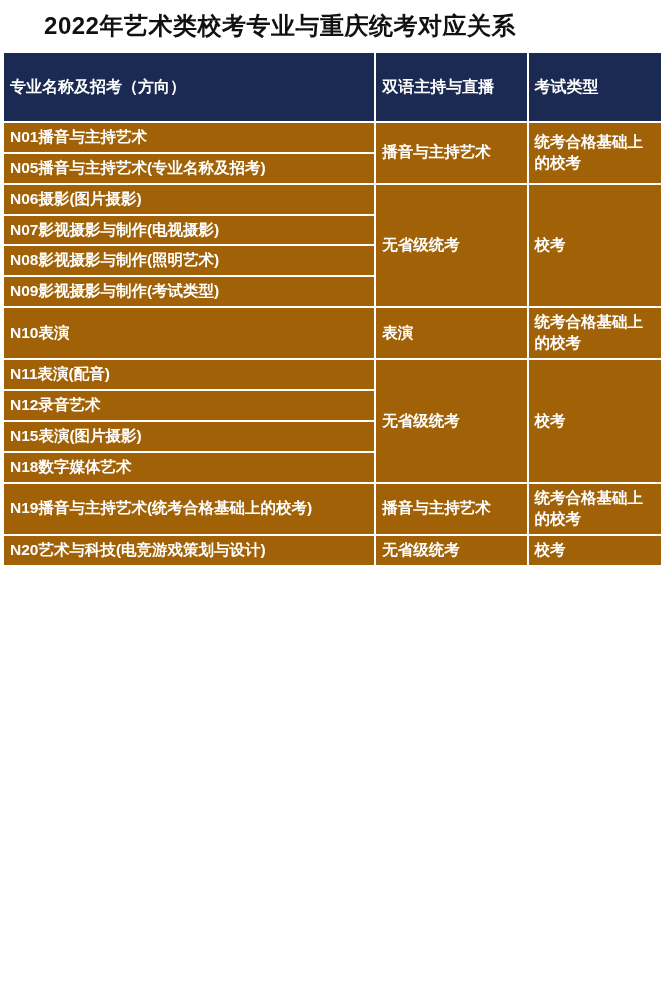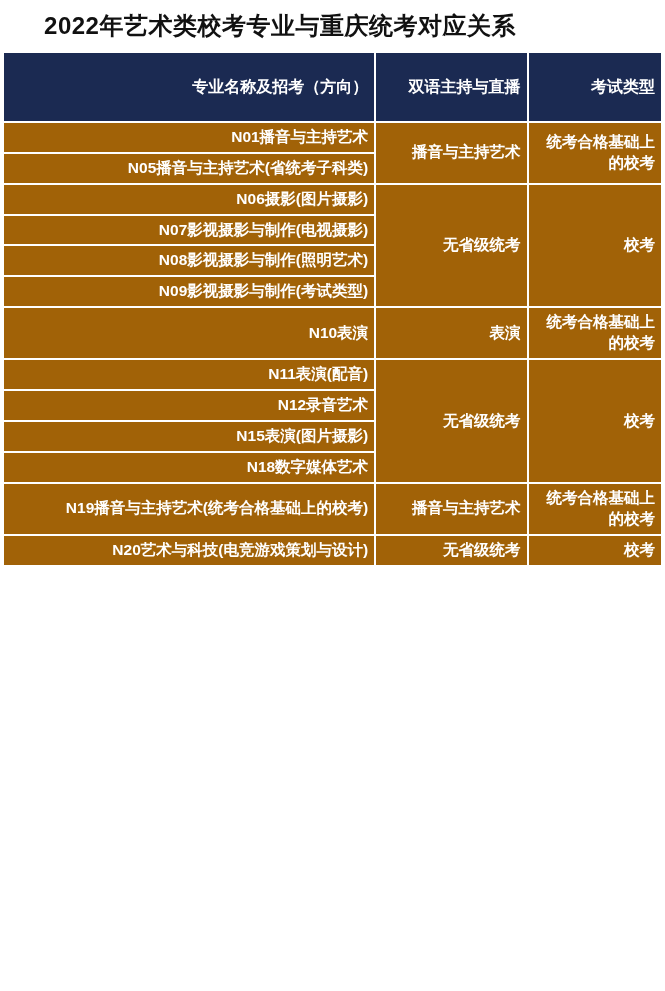--- a/index.html
+++ b/index.html
@@ -30,21 +30,21 @@
     line-height: 1.2;
   }
   table.main {
     border-collapse: collapse;
     width: 661px;
     margin: 0 2px;
     table-layout: fixed;
   }
   table.main td, table.main th {
     border: 2px solid #ffffff;
-    text-align: right;
+    text-align: left;
     vertical-align: middle;
     color: #ffffff;
     font-weight: bold;
     padding: 4px 6px;
     line-height: 1.35;
   }
   thead th {
     background: #1b2a52;
     font-size: 16px;
     height: 60px;
@@ -83,21 +83,21 @@
         <th>考试类型</th>
       </tr>
     </thead>
     <tbody id="tbody">
         <tr>
           <td class="major">N01播音与主持艺术</td>
           <td class="sub" rowspan="2">播音与主持艺术</td>
           <td class="type" rowspan="2">统考合格基础上的校考</td>
         </tr>
         <tr>
-          <td class="major">N05播音与主持艺术(省统考子科类)</td>
+          <td class="major">N05播音与主持艺术(专业名称及招考)</td>
         </tr>
         <tr>
           <td class="major">N06摄影(图片摄影)</td>
           <td class="sub" rowspan="4">无省级统考</td>
           <td class="type" rowspan="4">校考</td>
         </tr>
         <tr>
           <td class="major">N07影视摄影与制作(电视摄影)</td>
         </tr>
         <tr>

